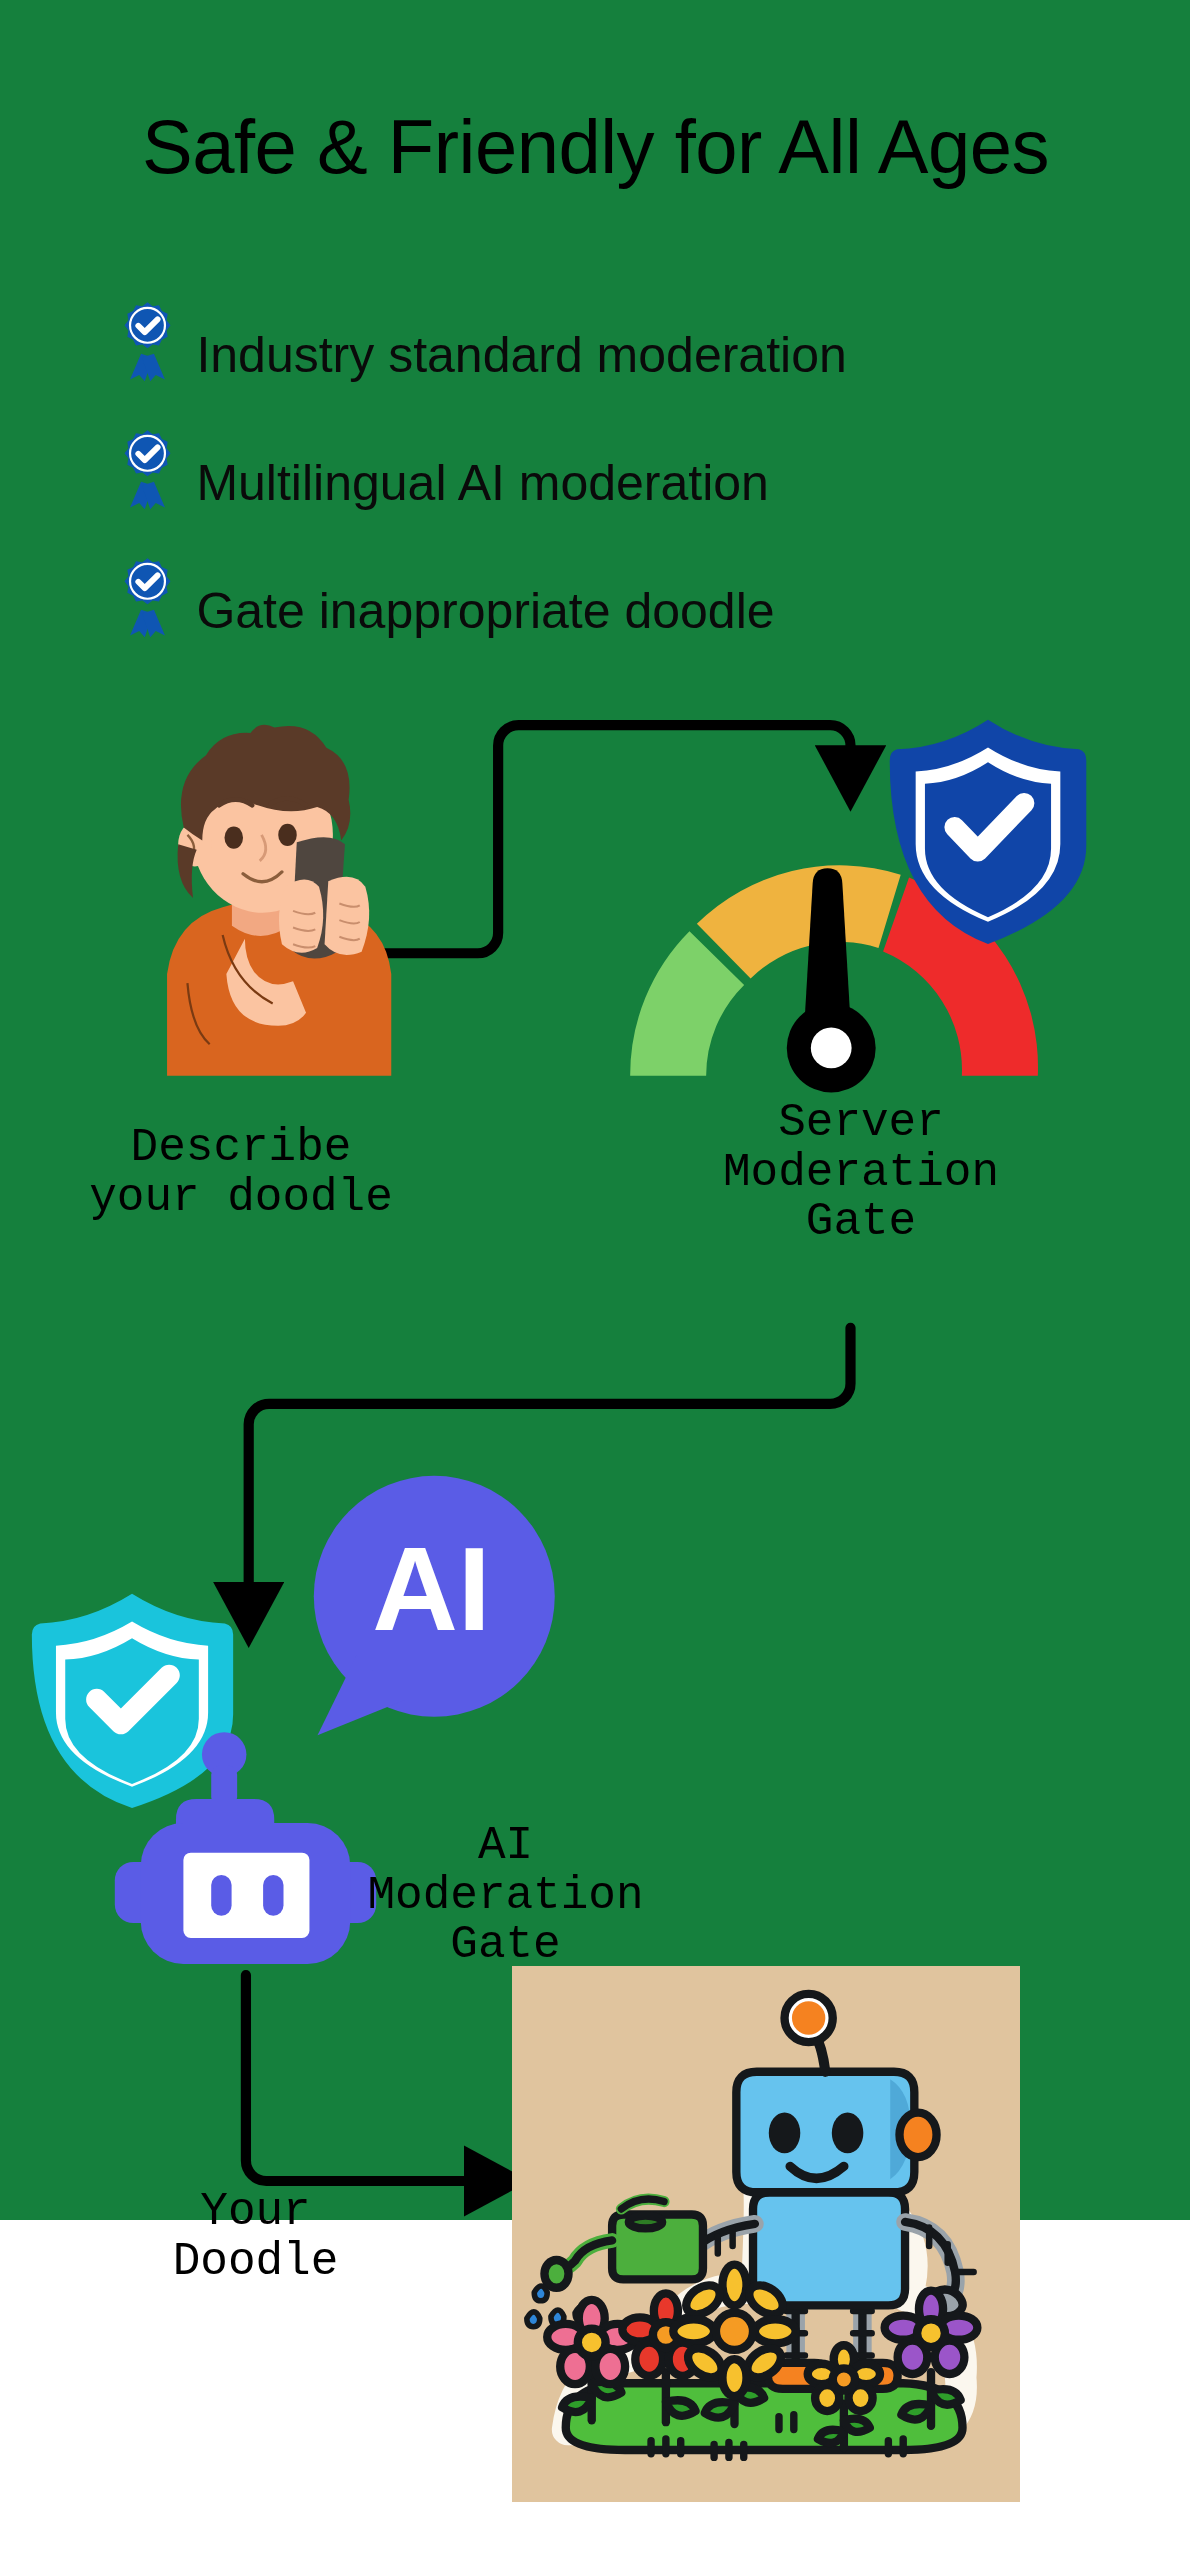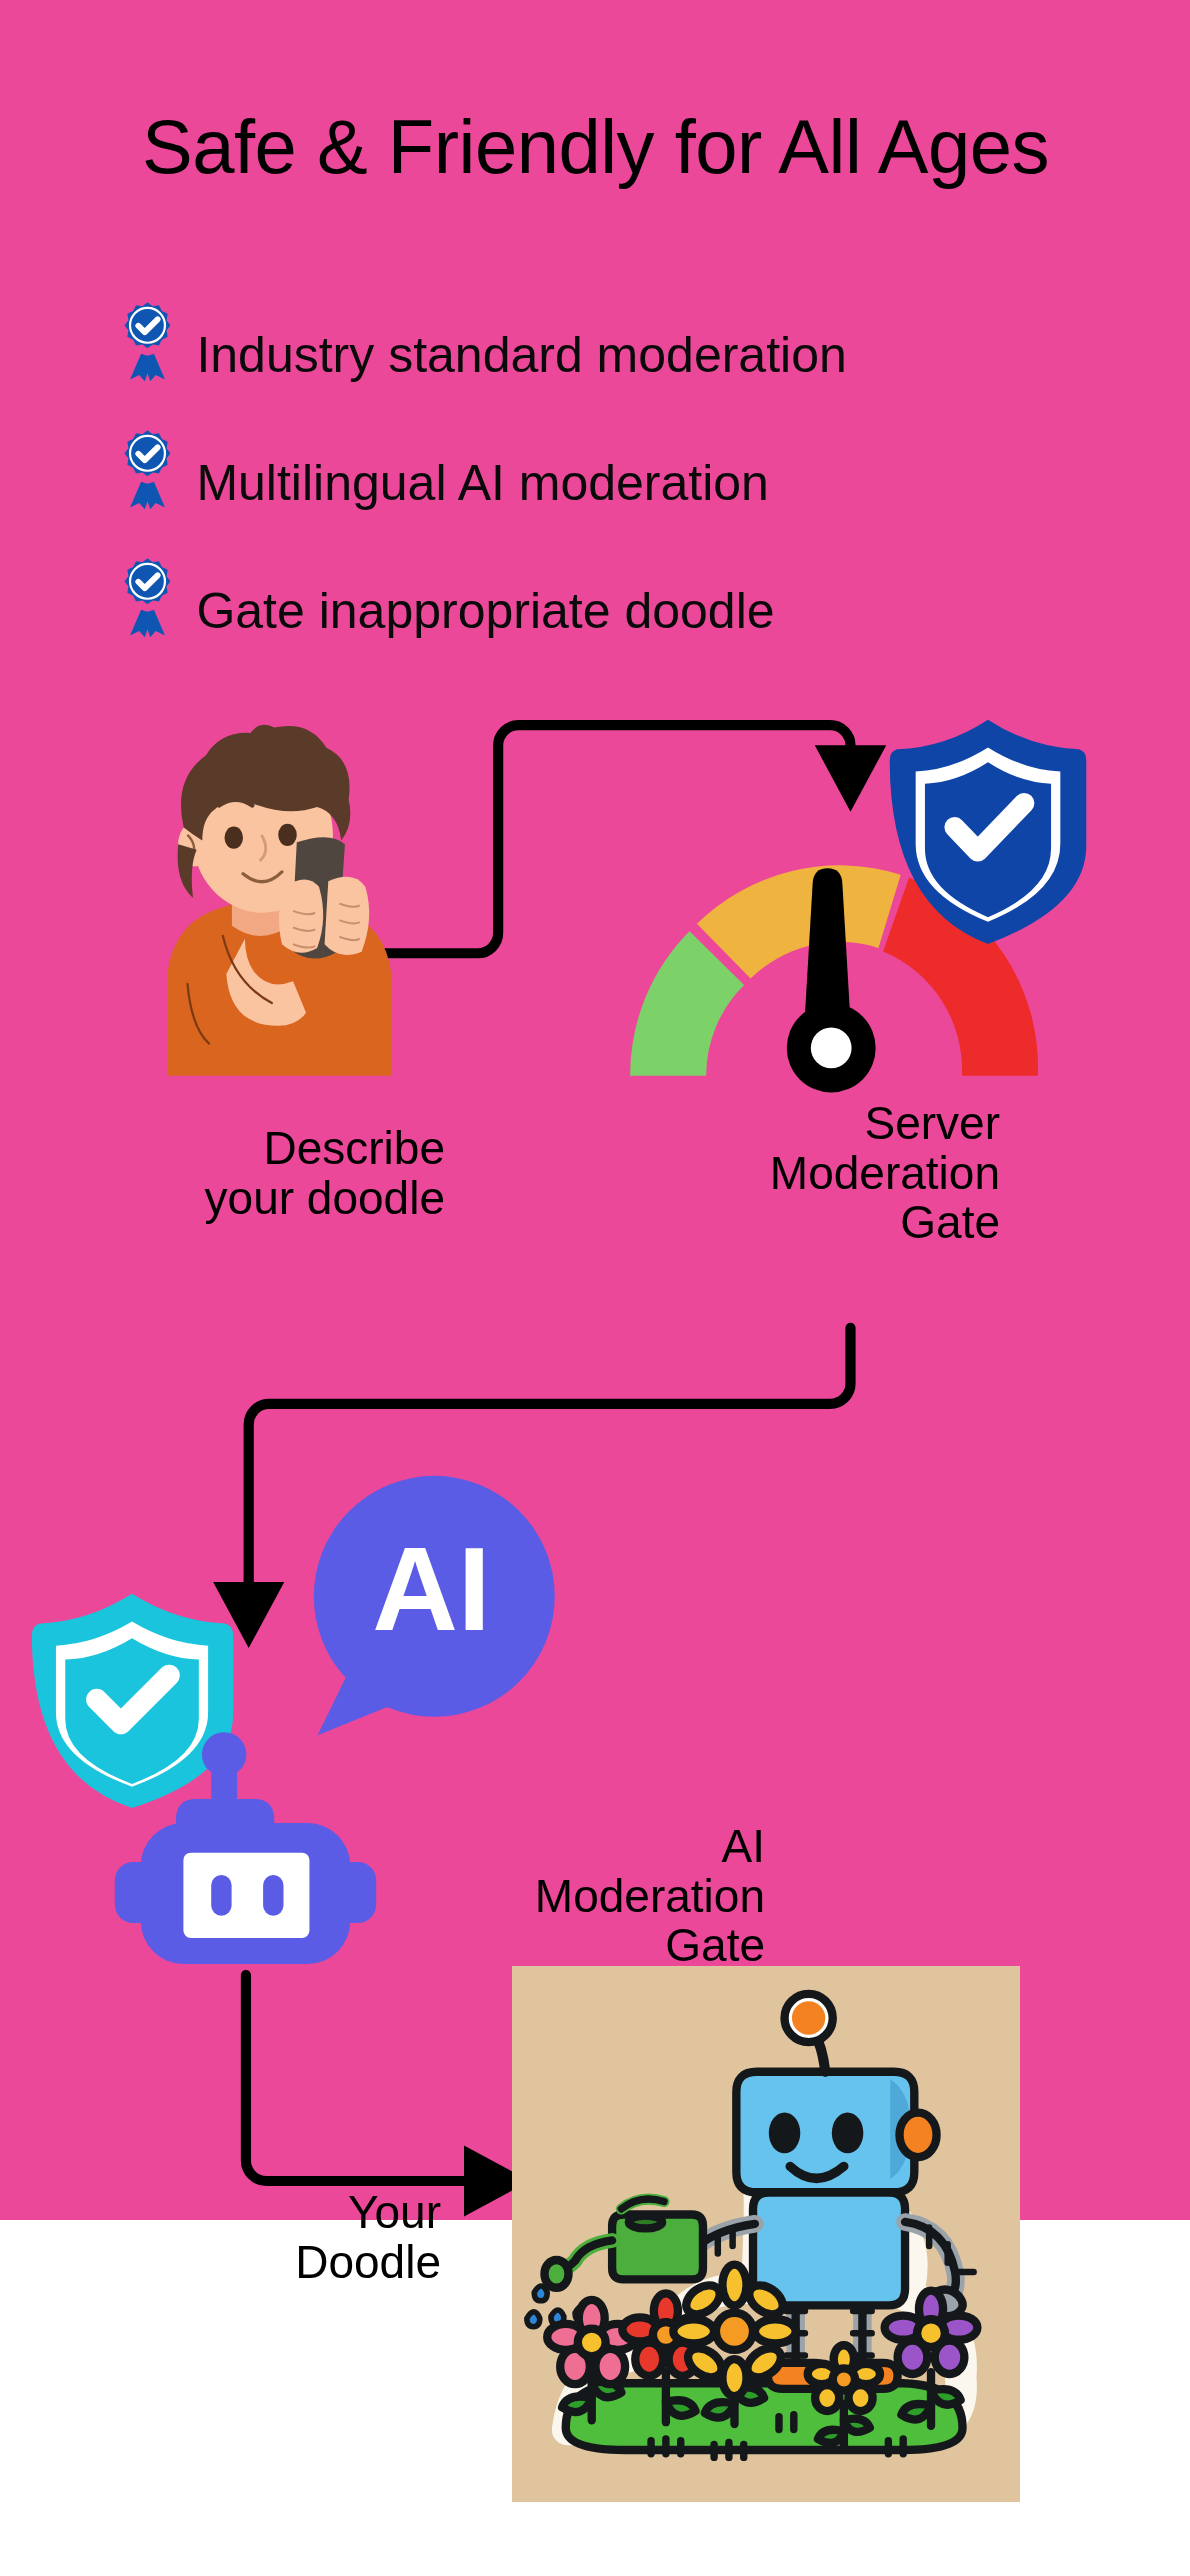--- a/index.html
+++ b/index.html
@@ -2,21 +2,21 @@
 <html style="font-size:15px"><head>
 <meta charset="utf-8">
 <style>
   * { margin:0; padding:0; box-sizing:border-box; }
   html,body {
     width:1191px; height:2576px;
     background:#ffffff;
     font-family:"Liberation Sans", sans-serif;
     overflow:hidden;
   }
-  #page { position:relative; width:1191px; height:2220px; background:#ec4899; }
+  #page { position:relative; width:1191px; height:2220px; background:#15803d; }
 
   
   .title {
     position:absolute; left:0; top:109px; width:1191px;
     text-align:center;
     font-size:76px; font-weight:400; color:#000;
     letter-spacing:-0.5px;
     line-height:1.0;
     white-space:nowrap;
   }
@@ -34,22 +34,22 @@
   .boy { position:absolute; left:130px; top:705px; width:315px; height:371px; }
 
   
   .gauge { position:absolute; left:593px; top:770px; width:482px; height:315px; }
 
   
   .shield-blue { position:absolute; left:886px; top:714px; width:204px; height:232px; }
 
   
   .lbl {
-    position:absolute; text-align:right;
-    font-size:46px; color:#000; line-height:1.08;
+    position:absolute; text-align:center;
+    font-size:46px; color:#000; line-height:1.08;font-family:Liberation Mono, monospace;
   }
   .lbl-describe { left:37px; top:1124px; width:408px; }
   .lbl-server   { left:722px; top:1099px; width:278px; }
 
   
   .shield-cyan { position:absolute; left:28px; top:1590px; width:209px; height:218px; }
   .robot       { position:absolute; left:111px; top:1734px; width:269px; height:241px; }
   .ai-bubble   { position:absolute; left:297px; top:1474px; width:269px; height:278px; }
   .lbl-ai      { left:246px; top:1822px; width:519px; }
 

